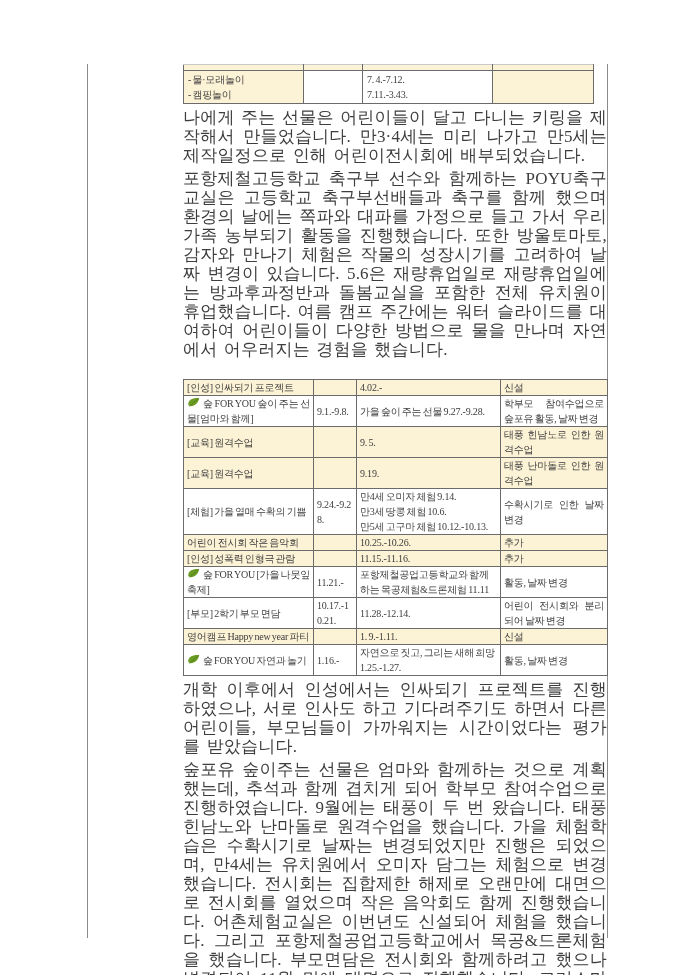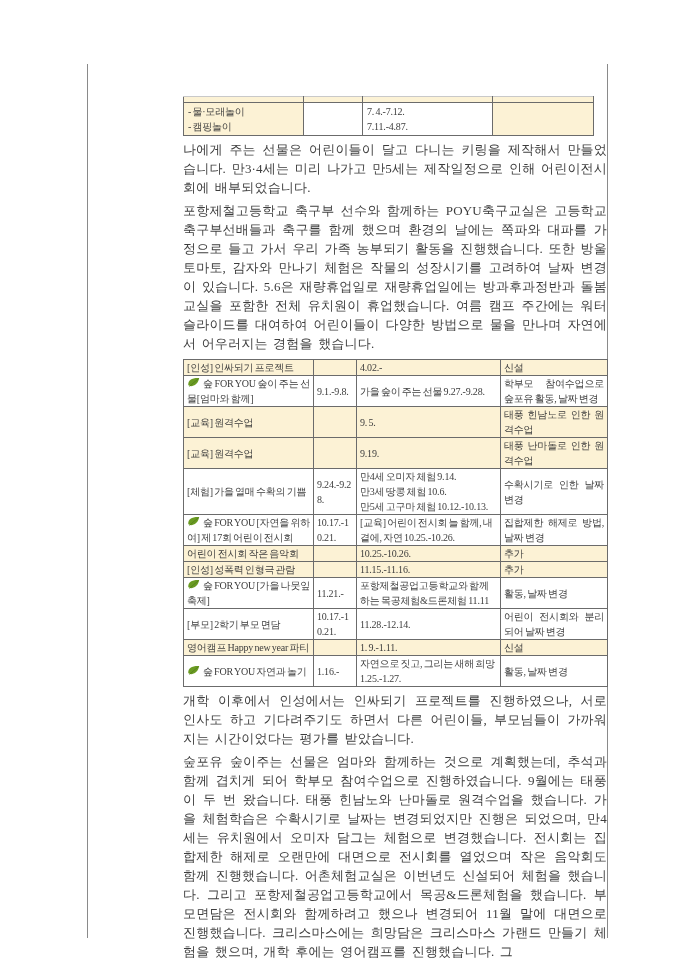--- a/index.html
+++ b/index.html
@@ -15,31 +15,31 @@
   .content{position:absolute;left:183px;top:64px;width:424px;}
 
   table{border-collapse:collapse;table-layout:fixed;}
   td{
     border:1px solid #6b6b6b;
     padding:0 3px;vertical-align:middle;line-height:15px;
     font-size:10px;letter-spacing:-0.2px;word-spacing:-1px;
     overflow:hidden;
   }
   .shade{background:var(--hl,#fcf2d5);}
-  .top-table{width:410px;margin-top:32px;}
+  .top-table{width:410px;}
   .top-table td{line-height:15px;padding:1px 4px;}
   .top-table tr.spacer td{height:5px;padding:0;border-bottom:1px solid #6b6b6b;border-top:1px solid #c9c9c9;}
-  .sched-table{width:424px;margin-top:6px;}
+  .sched-table{width:424px;margin-top:20px;}
   .cell-activity{text-align:justify;}
   .cell-period{word-break:break-all;}
   .cell-result{white-space:pre-line;}
   .cell-note{text-align:justify;}
 
   .para{
-    margin:4px 0 0 0;font-size:13px;line-height:19px;
+    margin:4px 0 0 0;font-size:17px;line-height:19px;
     text-align:justify;word-spacing:2px;letter-spacing:0.2px;
     word-break:break-all;
   }
   .leaf{width:13px;height:11px;vertical-align:-1px;margin-right:3px;display:inline-block;}
 </style>
 </head>
 <body style="color: rgb(61, 61, 61);">
 
 <div class="vline left"></div>
 <div class="vline right"></div>
@@ -61,21 +61,21 @@
           <td class=" shade"></td>
         </tr>
         <tr>
           <td class=" shade">
             <div>- 물·모래놀이</div>
             <div>- 캠핑놀이</div>
           </td>
           <td class=""></td>
           <td class="">
             <div>7. 4.-7.12.</div>
-            <div>7.11.-4.87.</div>
+            <div>7.11.-3.43.</div>
           </td>
           <td class=" shade"></td>
         </tr>
       </tbody>
   </table>
 
   <p class="para">나에게 주는 선물은 어린이들이 달고 다니는 키링을 제작해서 만들었습니다. 만3·4세는 미리 나가고 만5세는 제작일정으로 인해 어린이전시회에 배부되었습니다.</p>
   <p class="para">포항제철고등학교 축구부 선수와 함께하는 POYU축구교실은 고등학교 축구부선배들과 축구를 함께 했으며 환경의 날에는 쪽파와 대파를 가정으로 들고 가서 우리 가족 농부되기 활동을 진행했습니다. 또한 방울토마토, 감자와 만나기 체험은 작물의 성장시기를 고려하여 날짜 변경이 있습니다. 5.6은 재량휴업일로 재량휴업일에는 방과후과정반과 돌봄교실을 포함한 전체 유치원이 휴업했습니다. 여름 캠프 주간에는 워터 슬라이드를 대여하여 어린이들이 다양한 방법으로 물을 만나며 자연에서 어우러지는 경험을 했습니다.</p>
 
   <table class="sched-table">
@@ -115,29 +115,20 @@
         </tr>
         <tr>
           <td class="cell-activity"><span>[체험] 가을 열매 수확의 기쁨</span></td>
           <td class="cell-period">9.24.-9.28.</td>
           <td class="cell-result">만4세 오미자 체험 9.14.
 만3세 땅콩 체험 10.6.
 만5세 고구마 체험 10.12.-10.13.</td>
           <td class="cell-note">수확시기로 인한 날짜 변경</td>
         </tr>
         <tr>
-          <td class="cell-activity"><svg class="leaf" viewBox="0 0 14 12" xmlns="http://www.w3.org/2000/svg">
-    <path class="leaf-body" d="M1.3 8.8 C0.8 3.6 5.5 0.8 13.2 1.2 C12.2 7.6 7.0 10.6 3.2 9.9 C2.3 9.7 1.6 9.3 1.3 8.8 Z" fill="#6a9b22"></path>
-    <path d="M12.5 1.8 Q7.5 5.5 2.5 10.5" stroke="#4c731a" stroke-width="0.7" fill="none"></path>
-  </svg><span>숲 FOR YOU [자연을 위하여] 제 17회 어린이 전시회</span></td>
-          <td class="cell-period">10.17.-10.21.</td>
-          <td class="cell-result">[교육] 어린이 전시회 늘 함께, 내 곁에, 자연 10.25.-10.26.</td>
-          <td class="cell-note">집합제한 해제로 방법, 날짜 변경</td>
-        </tr>
-        <tr>
           <td class="cell-activity shade"><span>어린이 전시회 작은 음악회</span></td>
           <td class="cell-period shade"></td>
           <td class="cell-result shade">10.25.-10.26.</td>
           <td class="cell-note shade">추가</td>
         </tr>
         <tr>
           <td class="cell-activity shade"><span>[인성] 성폭력 인형극 관람</span></td>
           <td class="cell-period shade"></td>
           <td class="cell-result shade">11.15.-11.16.</td>
           <td class="cell-note shade">추가</td>

